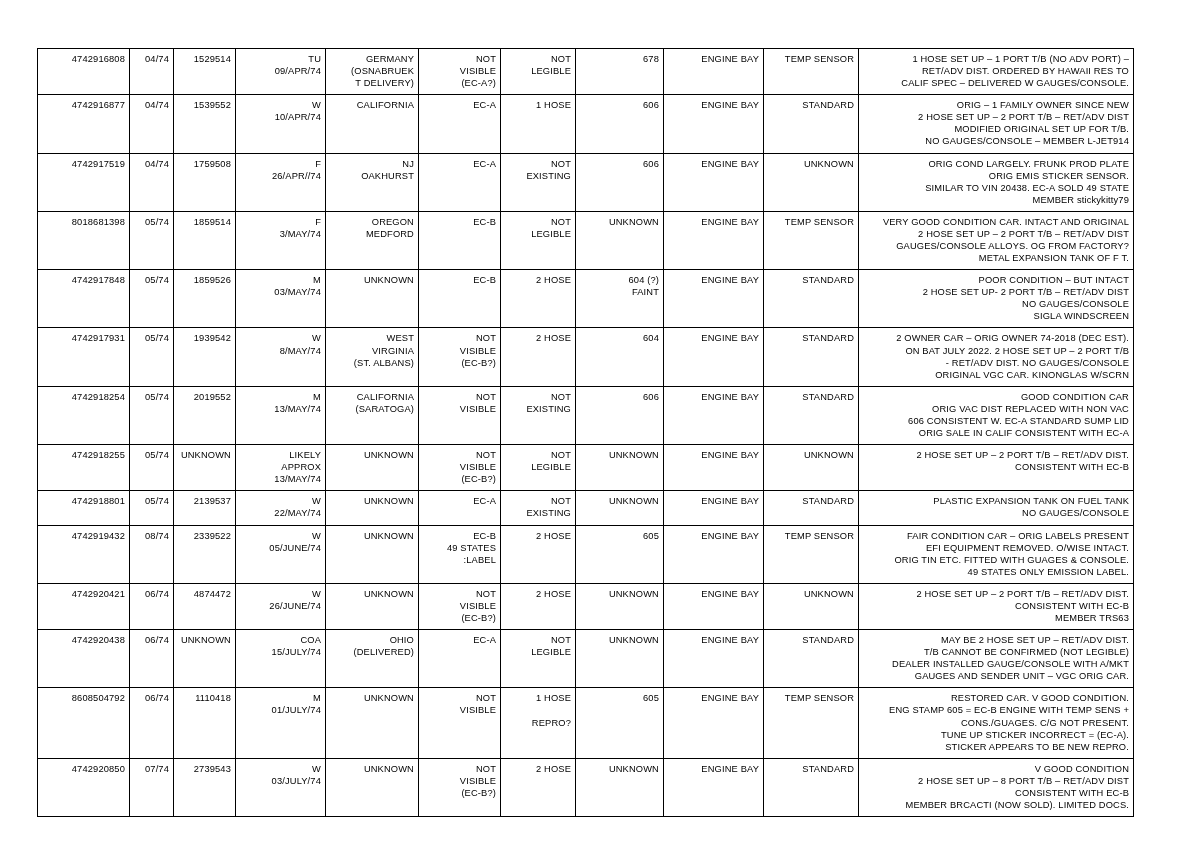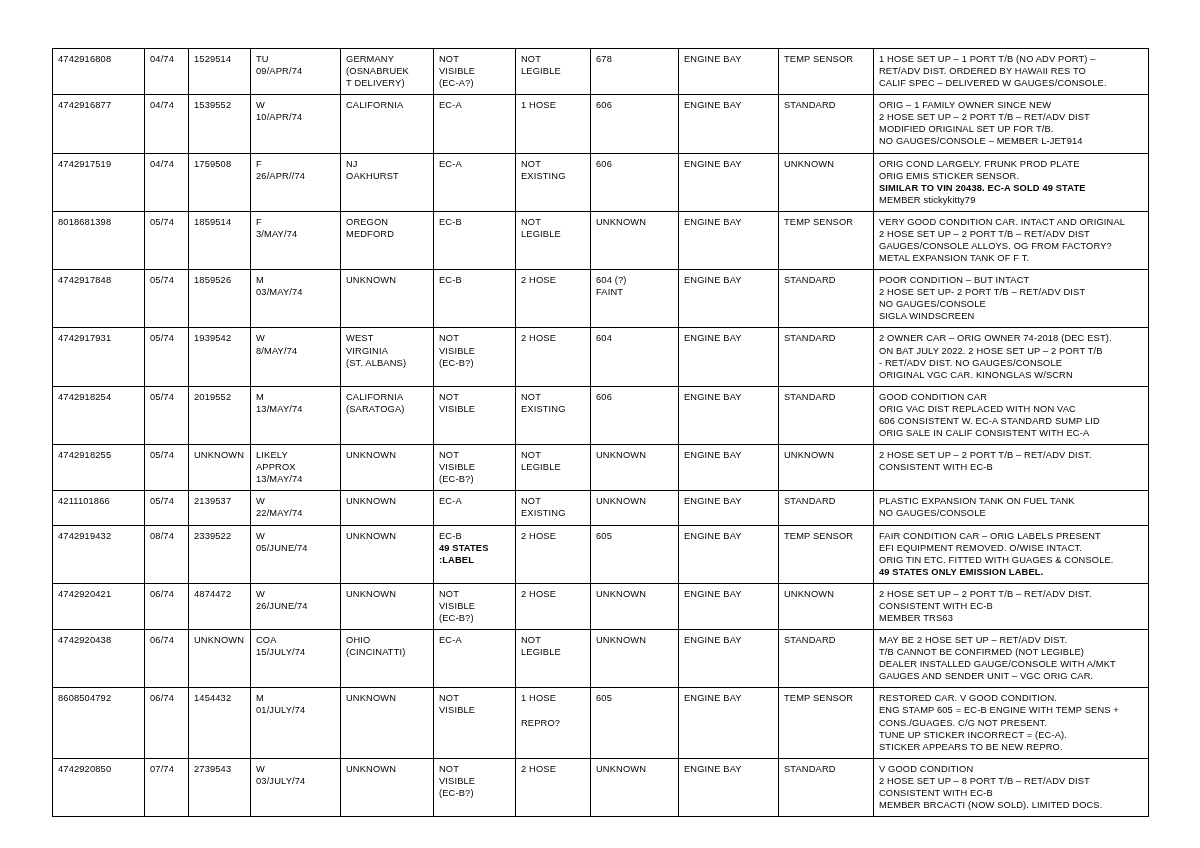--- a/index.html
+++ b/index.html
@@ -15,23 +15,24 @@
   }
   .page {
     position: relative;
     width: 1200px;
     height: 848px;
     background: #ffffff;
     box-sizing: border-box;
   }
   .table-wrap {
     position: absolute;
-    left: 52px;
+    left: 37px;
     top: 48px;
     width: 1096px;
+    text-align: right;
   }
   table.vin-table {
     border-collapse: collapse;
     table-layout: fixed;
     width: 1096px;
     font-size: 9.3px;
     line-height: 1.30;
   }
   table.vin-table td {
     border: 1px solid #000000;
@@ -48,21 +49,21 @@
   col.c-plant   { width: 90px; }
   col.c-loc     { width: 93px; }
   col.c-tune    { width: 82px; }
   col.c-hose    { width: 75px; }
   col.c-stamp   { width: 88px; }
   col.c-sticker { width: 100px; }
   col.c-sender  { width: 95px; }
   col.c-notes   { width: 275px; }
 
   td.notes { padding-left: 6px; }
-  .b { font-weight: bold; }
+  .b { font-weight: normal; }
 </style>
 </head>
 <body>
 
 <div class="page">
   <div class="table-wrap">
     <table class="vin-table">
       <colgroup>
         <col class="c-vin">
           <col class="c-date">
@@ -223,21 +224,21 @@
 (EC-B?)</td>
             <td>NOT
 LEGIBLE</td>
             <td>UNKNOWN</td>
             <td>ENGINE BAY</td>
             <td>UNKNOWN</td>
             <td class="notes"><span>2 HOSE SET UP – 2 PORT T/B – RET/ADV DIST.
 CONSISTENT WITH EC-B</span></td>
           </tr>
           <tr>
-            <td>4211101866</td>
+            <td>4742918801</td>
             <td>05/74</td>
             <td>2139537</td>
             <td>W
 22/MAY/74</td>
             <td>UNKNOWN</td>
             <td>EC-A</td>
             <td>NOT
 EXISTING</td>
             <td>UNKNOWN</td>
             <td>ENGINE BAY</td>
@@ -280,36 +281,36 @@
 CONSISTENT WITH EC-B
 MEMBER TRS63</span></td>
           </tr>
           <tr>
             <td>4742920438</td>
             <td>06/74</td>
             <td>UNKNOWN</td>
             <td>COA
 15/JULY/74</td>
             <td>OHIO
-(CINCINATTI)</td>
+(DELIVERED)</td>
             <td>EC-A</td>
             <td>NOT
 LEGIBLE</td>
             <td>UNKNOWN</td>
             <td>ENGINE BAY</td>
             <td>STANDARD</td>
             <td class="notes"><span>MAY BE 2 HOSE SET UP – RET/ADV DIST.
 T/B CANNOT BE CONFIRMED (NOT LEGIBLE)
 DEALER INSTALLED GAUGE/CONSOLE WITH A/MKT
 GAUGES AND SENDER UNIT – VGC ORIG CAR.</span></td>
           </tr>
           <tr>
             <td>8608504792</td>
             <td>06/74</td>
-            <td>1454432</td>
+            <td>1110418</td>
             <td>M
 01/JULY/74</td>
             <td>UNKNOWN</td>
             <td>NOT
 VISIBLE</td>
             <td>1 HOSE
 
 REPRO?</td>
             <td>605</td>
             <td>ENGINE BAY</td>

